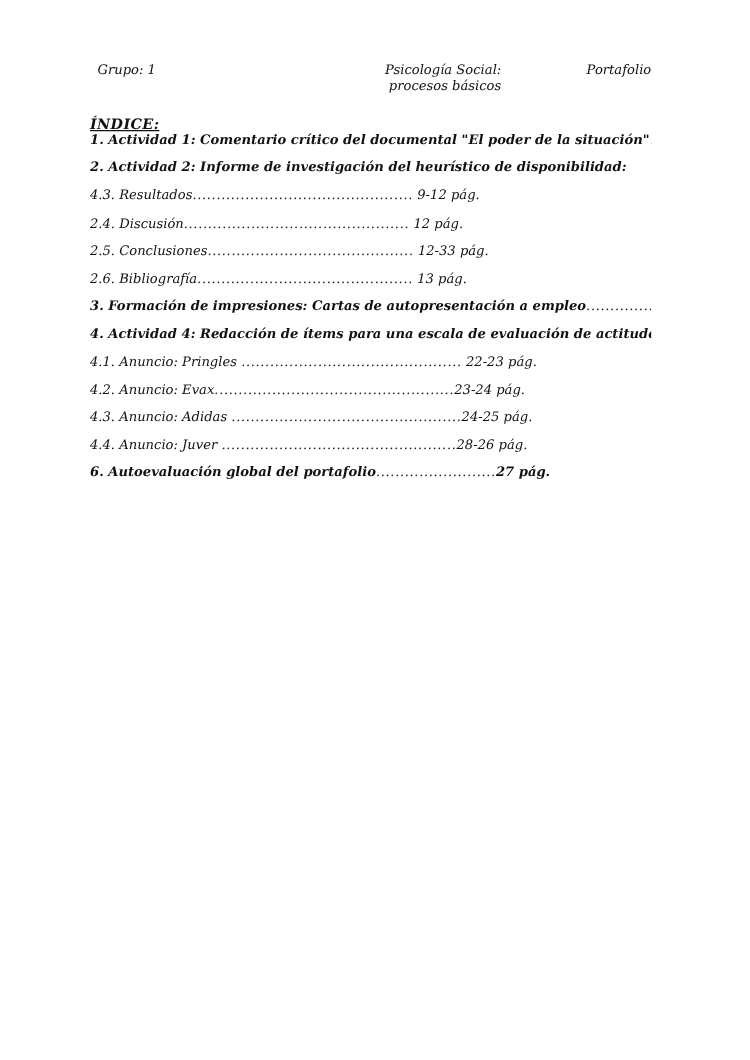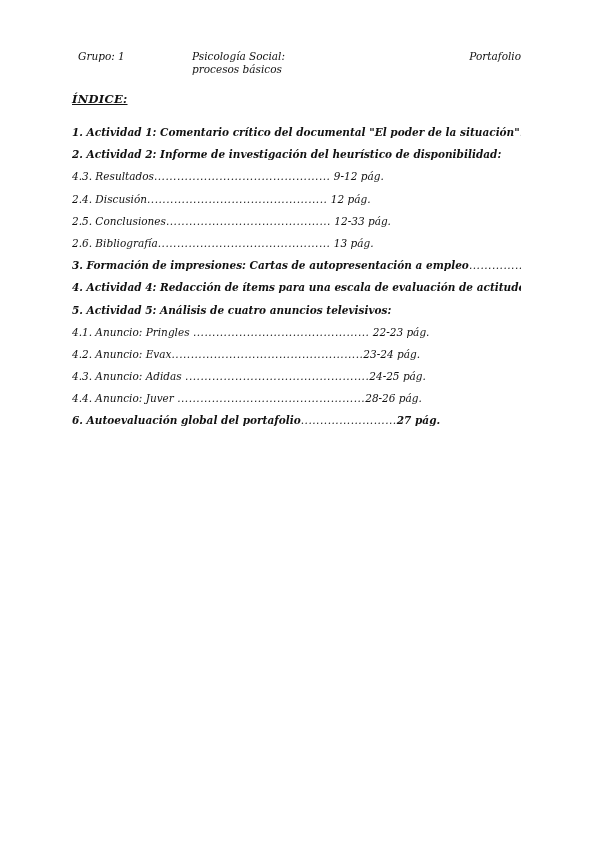--- a/index.html
+++ b/index.html
@@ -18,28 +18,28 @@
   }
   .doc-header {
     display: flex;
     justify-content: space-between;
     align-items: flex-start;
     font-size: 10.5px;
     line-height: 13px;
     margin-bottom: 16px;
   }
   .doc-header .h-left  { width: 120px; text-align: left; padding-left: 6px; }
-  .doc-header .h-center{ flex: 1; text-align: left; }
+  .doc-header .h-center{ flex: 1; text-align: right; }
   .doc-header .h-right { width: 120px; text-align: right; }
   .toc-title {
     font-size: 11.5px;
     font-weight: 700;
     text-decoration: underline;
     line-height: 14px;
-    margin-bottom: 20px;
+    margin-bottom: 0;
     letter-spacing: 0.3px;
   }
   .row {
     font-size: 10.5px;
     line-height: 13px;
     margin-bottom: 9.2px;
     white-space: nowrap;
     overflow: hidden;
   }
   .row.bold { font-weight: 700; }
@@ -67,21 +67,20 @@
 
   <div>
     <p class="row bold"><span>1. Actividad 1: Comentario crítico del documental "El poder de la situación"</span><span class="leader">........................</span></p>
     <p class="row bold"><span>2. Actividad 2: Informe de investigación del heurístico de disponibilidad:</span><span class="leader"></span><span></span></p>
     <p class="row"><span>4.3. Resultados</span><span class="leader">..............................................</span><span> 9-12 pág.</span></p>
     <p class="row"><span>2.4. Discusión</span><span class="leader">...............................................</span><span> 12 pág.</span></p>
     <p class="row"><span>2.5. Conclusiones</span><span class="leader">...........................................</span><span> 12-33 pág.</span></p>
     <p class="row"><span>2.6. Bibliografía</span><span class="leader">.............................................</span><span> 13 pág.</span></p>
     <p class="row bold"><span>3. Formación de impresiones: Cartas de autopresentación a empleo</span><span class="leader">..............</span></p>
     <p class="row bold"><span>4. Actividad 4: Redacción de ítems para una escala de evaluación de actitudes </span></p>
-    <p class="row bold"><span>5. Actividad 5: Análisis de cuatro anuncios televisivos:</span><span class="leader"></span><span></span></p>
     <p class="row"><span>4.1. Anuncio: Pringles </span><span class="leader">..............................................</span><span> 22-23 pág.</span></p>
     <p class="row"><span>4.2. Anuncio: Evax</span><span class="leader">..................................................</span><span>23-24 pág.</span></p>
     <p class="row"><span>4.3. Anuncio: Adidas </span><span class="leader">................................................</span><span>24-25 pág.</span></p>
     <p class="row"><span>4.4. Anuncio: Juver </span><span class="leader">.................................................</span><span>28-26 pág.</span></p>
     <p class="row bold"><span>6. Autoevaluación global del portafolio</span><span class="leader">.........................</span><span>27 pág.</span></p>
   </div>
 
 </div>
 
 </body></html>

